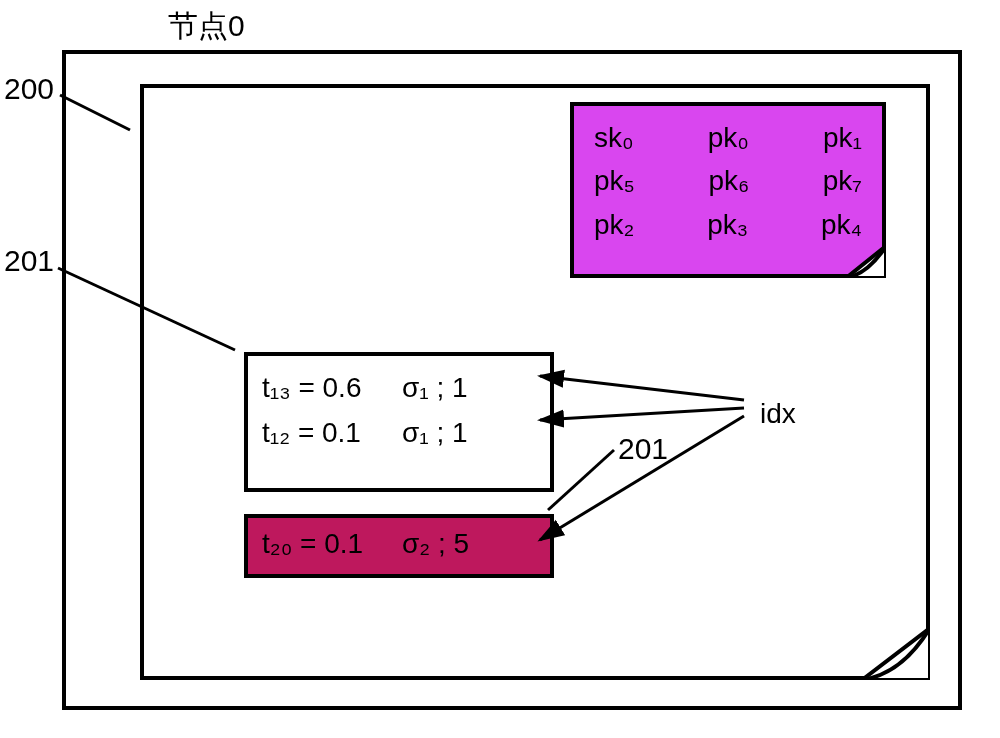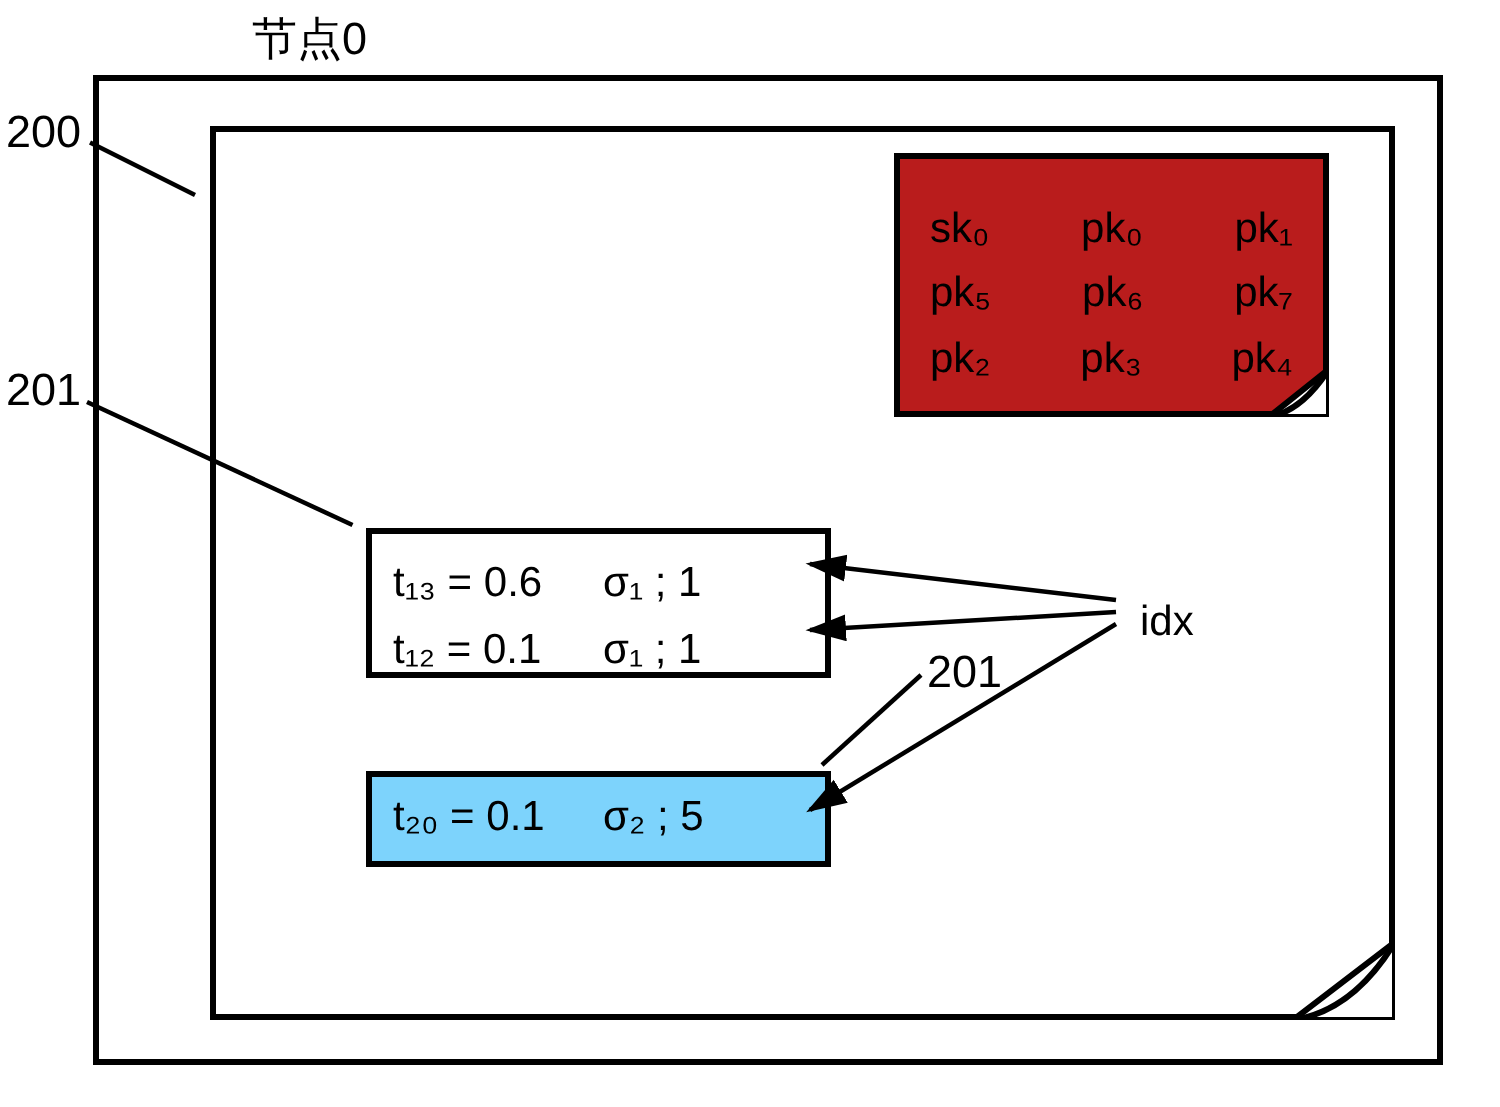--- a/index.html
+++ b/index.html
@@ -64,26 +64,26 @@
   .t-block {
     position: absolute;
     top: 34px;
     left: 112px;
     line-height: 1.55;
   }
   .keys-box {
     position: absolute;
     top: 14px;
     right: 40px;
-    width: 290px;
+    width: 316px;
     height: 176px;
     border: 4px solid #000;
-    padding: 24px 20px 10px 20px;
+    padding: 10px 20px 10px 20px;
     line-height: 1.55;
-    background: #b91c1c;
+    background: #d946ef;
   }
   .keys-row { display: flex; justify-content: space-between; }
   .keys-fold {
     position: absolute;
     right: -4px;
     bottom: -4px;
     width: 40px;
     height: 32px;
   }
   .keys-fold::before {
@@ -99,35 +99,35 @@
   .keys-fold svg {
     position: absolute;
     right: 0;
     bottom: 0;
   }
   .box-a {
     position: absolute;
     top: 264px;
     left: 100px;
     width: 310px;
-    height: 100px;
+    height: 140px;
     border: 4px solid #000;
     padding: 10px 14px;
     line-height: 1.6;
     background: #fff;
   }
   .box-b {
     position: absolute;
     top: 426px;
     left: 100px;
     width: 310px;
     height: 64px;
     border: 4px solid #000;
     padding: 10px 14px;
-    background: #7dd3fc;
+    background: #be185d;
   }
   .row { display: flex; }
   .row .left { width: 140px; }
   .row .right { }
   .callout {
     position: absolute;
     font-size: 30px;
   }
   .callout-200 { top: 72px; left: 4px; text-align: right; }
   .callout-201a { top: 244px; left: 4px; }

